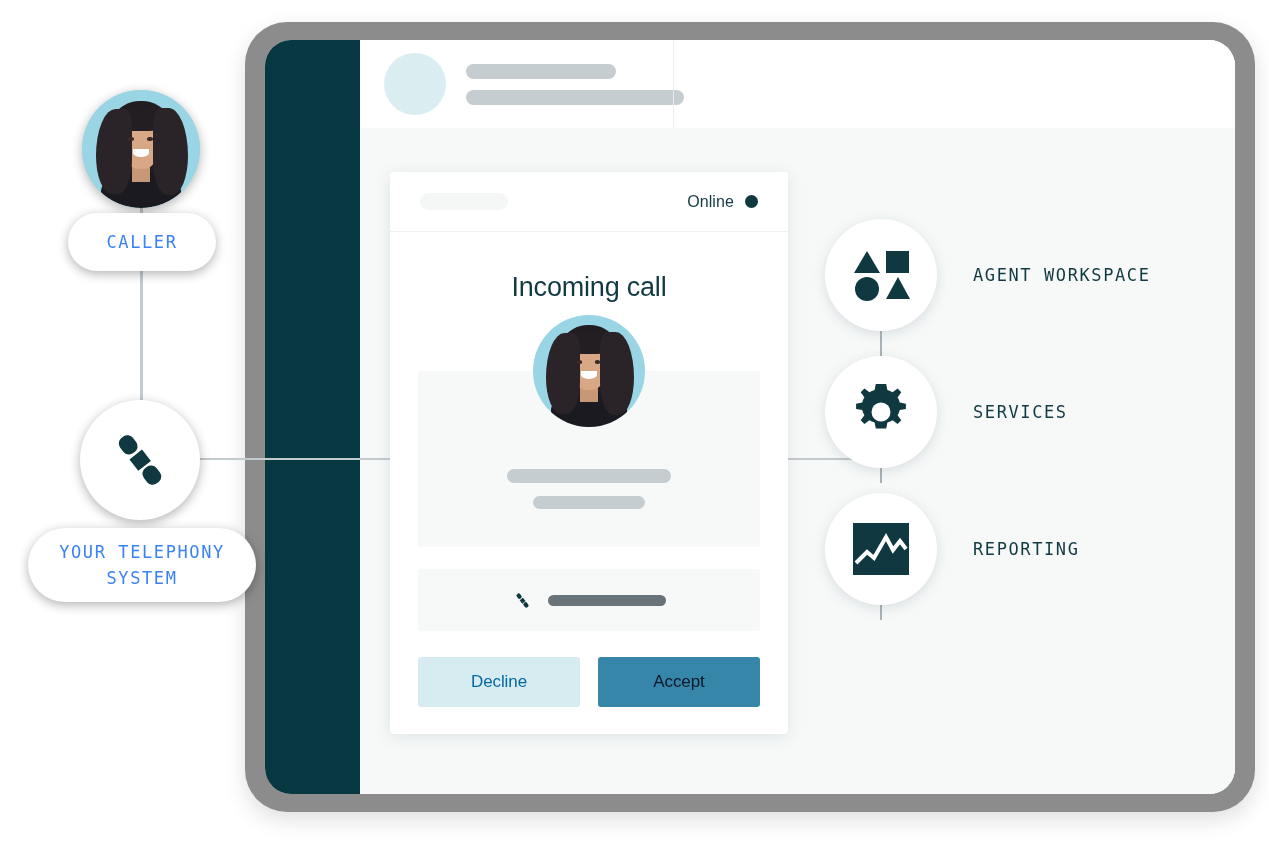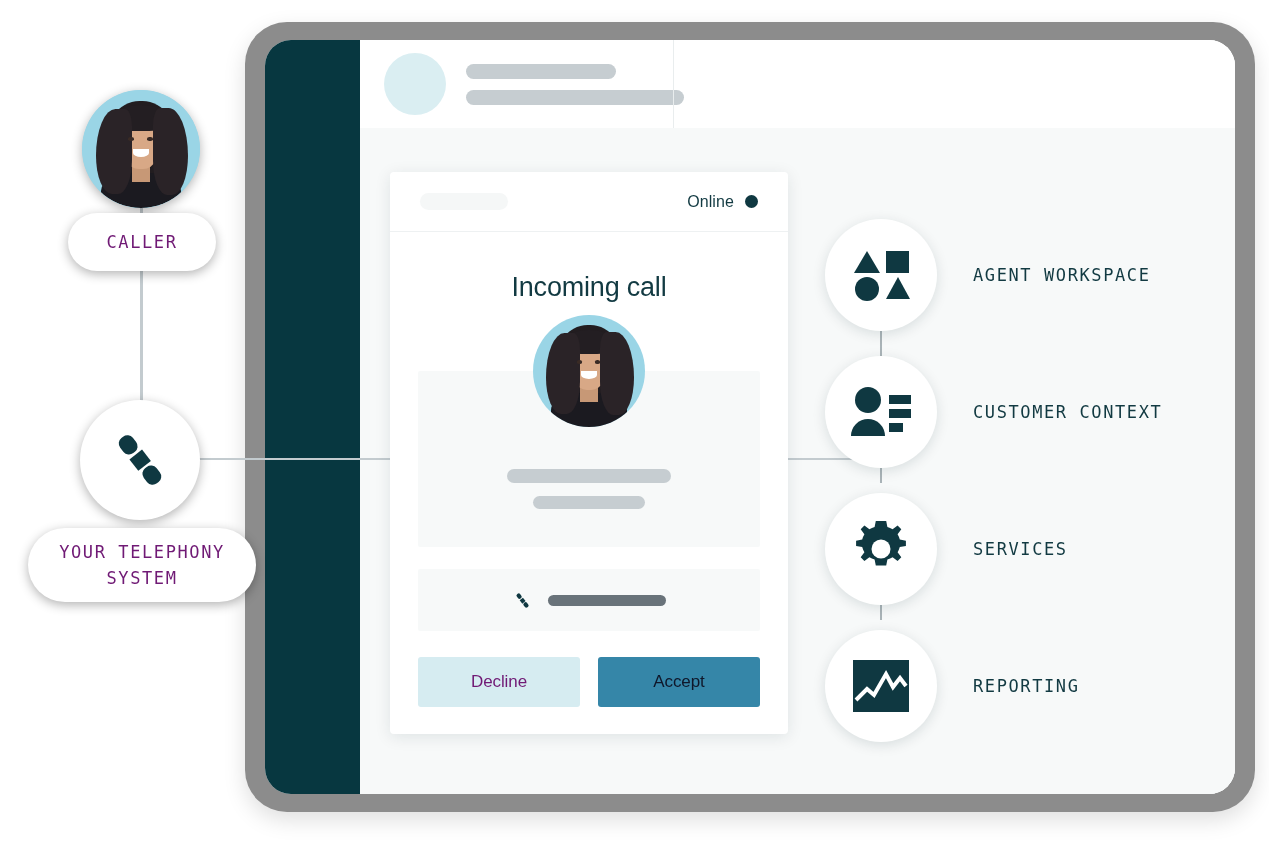--- a/index.html
+++ b/index.html
@@ -313,21 +313,21 @@
     height: 50px;
     border: none;
     border-radius: 3px;
     font-size: 17px;
     font-family: "Liberation Sans", sans-serif;
     cursor: pointer;
     letter-spacing: -0.1px;
   }
   .btn-decline {
     background: #d6ecf1;
-    color: #701a75;
+    color: #0369a1;
   }
   .btn-accept {
     background: #3586a8;
     color: #0f172a;
   }
 
   
   .features {
     position: absolute;
     left: 825px;
@@ -439,21 +439,21 @@
   .pill {
     position: absolute;
     background: #ffffff;
     border-radius: 40px;
     box-shadow: 0 3px 11px rgba(0,0,0,0.30);
     display: flex;
     align-items: center;
     justify-content: center;
     text-align: center;
     font-family: "DejaVu Sans Mono", monospace;
-    color: #701a75;
+    color: #3b82f6;
     letter-spacing: 1.6px;
     z-index: 4;
   }
   .pill-caller {
     left: 68px;
     top: 213px;
     width: 148px;
     height: 58px;
     font-size: 17px;
   }
@@ -559,32 +559,20 @@
         <svg width="60" height="56" viewBox="0 0 60 56">
           <polygon points="16,4 29,26 3,26" fill="#0f3841"></polygon>
           <rect x="35" y="4" width="23" height="22" fill="#0f3841"></rect>
           <circle cx="16" cy="42" r="12" fill="#0f3841"></circle>
           <polygon points="47,30 59,52 35,52" fill="#0f3841"></polygon>
         </svg>
       </div>
       <div class="feature-label">AGENT WORKSPACE</div>
     </div>
 
-    <div class="feature-row">
-      <div class="feature-icon-circle">
-        <svg width="62" height="52" viewBox="0 0 62 52">
-          <circle cx="18" cy="14" r="13" fill="#0f3841"></circle>
-          <path d="M1 50 a17 17 0 0 1 34 0 z" fill="#0f3841"></path>
-          <rect x="39" y="9" width="22" height="9" fill="#0f3841"></rect>
-          <rect x="39" y="23" width="22" height="9" fill="#0f3841"></rect>
-          <rect x="39" y="37" width="14" height="9" fill="#0f3841"></rect>
-        </svg>
-      </div>
-      <div class="feature-label">CUSTOMER CONTEXT</div>
-    </div>
 
     <div class="feature-row">
       <div class="feature-icon-circle">
         <svg width="56" height="56" viewBox="0 0 56 56">
           <path fill="#0f3841" d="M28 0 l5.2 0 1.2 6.1 a22 22 0 0 1 5.2 2.2 l5-3.7 3.7 3.7 -3.7 5 a22 22 0 0 1 2.2 5.2 l6.1 1.2 0 5.2 -6.1 1.2 a22 22 0 0 1 -2.2 5.2 l3.7 5 -3.7 3.7 -5 -3.7 a22 22 0 0 1 -5.2 2.2 l-1.2 6.1 -5.2 0 -5.2 0 -1.2 -6.1 a22 22 0 0 1 -5.2 -2.2 l-5 3.7 -3.7 -3.7 3.7 -5 a22 22 0 0 1 -2.2 -5.2 l-6.1 -1.2 0 -5.2 6.1 -1.2 a22 22 0 0 1 2.2 -5.2 l-3.7 -5 3.7 -3.7 5 3.7 a22 22 0 0 1 5.2 -2.2 l1.2 -6.1 z"></path>
           <circle cx="28" cy="28" r="9.5" fill="#ffffff"></circle>
         </svg>
       </div>
       <div class="feature-label">SERVICES</div>
     </div>

